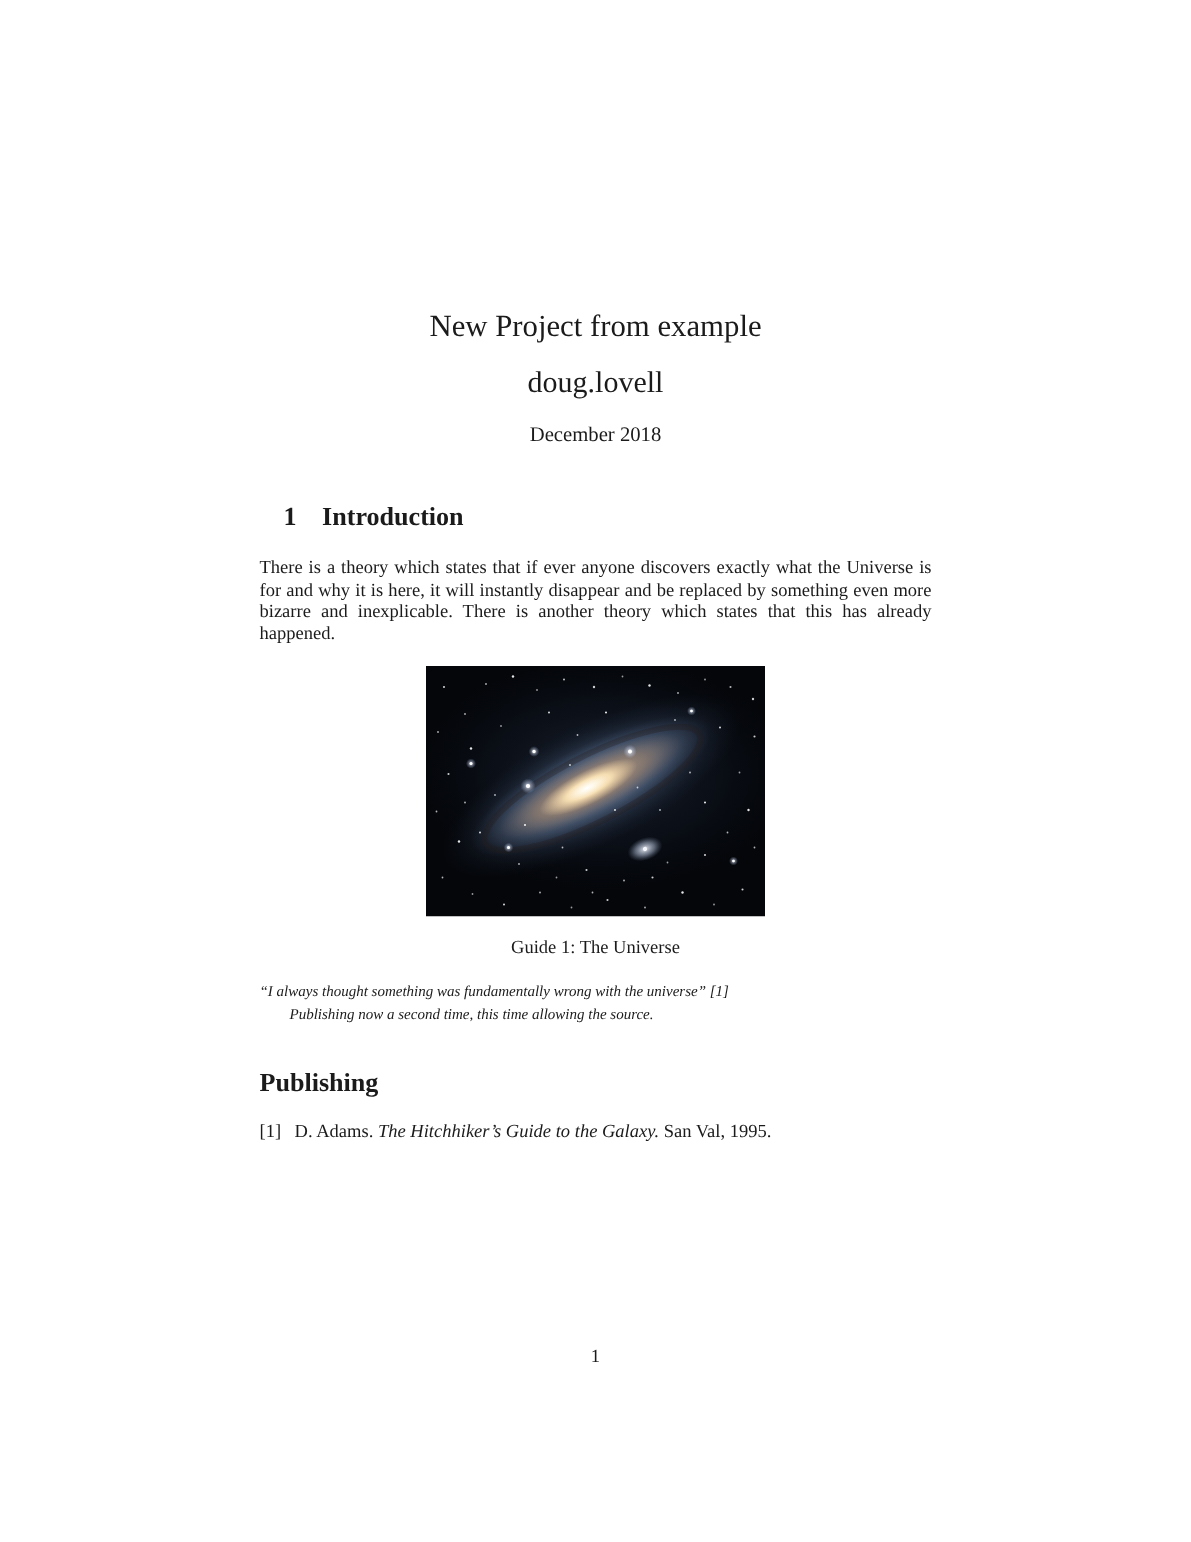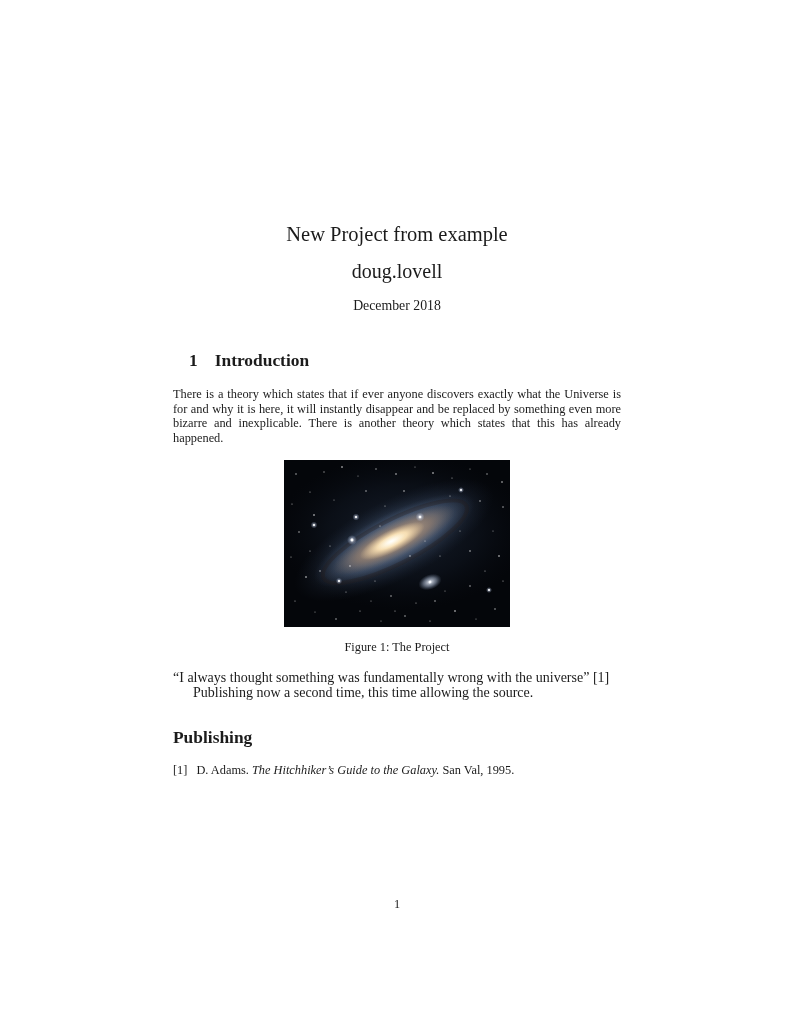--- a/index.html
+++ b/index.html
@@ -6,21 +6,21 @@
   .page {
     position: relative;
     width: 794px;
     height: 1028px;
     margin: 0 auto;
     background: #ffffff;
     font-family: "Liberation Serif", "DejaVu Serif", serif;
     color: #1b1b1b;
     overflow: hidden;
   }
-  .content { padding: 16px 173px; }
+  .content { padding: 0 173px; }
 
   .title-block { padding-top: 206px; text-align: center; }
   .doc-title { font-size: 20.5px; line-height: 24px; font-weight: normal; margin: 0; }
   .doc-author { margin-top: 17px; font-size: 20px; line-height: 16px; }
   .doc-date  { margin-top: 19px; font-size: 13.8px; line-height: 16px; }
 
   h2.section-heading {
     margin: 16px; margin-top: 36px;
     font-size: 17.4px; line-height: 21px; font-weight: bold;
   }
@@ -31,21 +31,21 @@
     font-size: 12.35px; line-height: 14.6px;
     text-align: justify;
   }
 
   figure.doc-figure { margin: 0; margin-top: 15px; text-align: center; }
   .figure-image { display: block; margin: 0 auto; }
   figcaption.figure-caption {
     margin-top: 13px; font-size: 12.35px; line-height: 14.6px; text-align: center;
   }
 
-  .conclusion-par { margin: 0; margin-top: 15px; font-size: 14px; line-height: 15px; }
+  .conclusion-par { margin: 0; margin-top: 15px; font-size: 10px; line-height: 15px; font-style: italic; }
   .conclusion-line2 { text-indent: 20px; }
 
   h2.references-heading {
     margin: 0; margin-top: 27px;
     font-size: 17.4px; line-height: 21px; font-weight: bold;
   }
   .ref-item {
     margin-top: 15px; display: flex;
     font-size: 12.35px; line-height: 15px;
   }
@@ -205,21 +205,21 @@
           <circle cx="156" cy="96" r="0.6" opacity="0.7"></circle>
             <circle cx="176" cy="71" r="0.6" opacity="0.7"></circle>
           <circle cx="196" cy="41" r="0.7" opacity="0.8"></circle>
             <circle cx="91" cy="121" r="0.6" opacity="0.7"></circle>
           <circle cx="46" cy="86" r="0.6" opacity="0.7"></circle>
             <circle cx="126" cy="96" r="0.7" opacity="0.8"></circle>
           <circle cx="96" cy="66" r="0.6" opacity="0.8"></circle>
             <circle cx="141" cy="81" r="0.6" opacity="0.7"></circle>
         </g>
       </svg>
-      <figcaption class="figure-caption">Figure 1: The Project</figcaption>
+      <figcaption class="figure-caption">Guide 1: The Universe</figcaption>
     </figure>
 
 
     <div class="conclusion-par">
       <div class="conclusion-line1">“I always thought something was fundamentally wrong with the universe” [1]</div>
       <div class="conclusion-line2">Publishing now a second time, this time allowing the source.</div>
     </div>
 
     <h2 class="references-heading">Publishing</h2>
 

